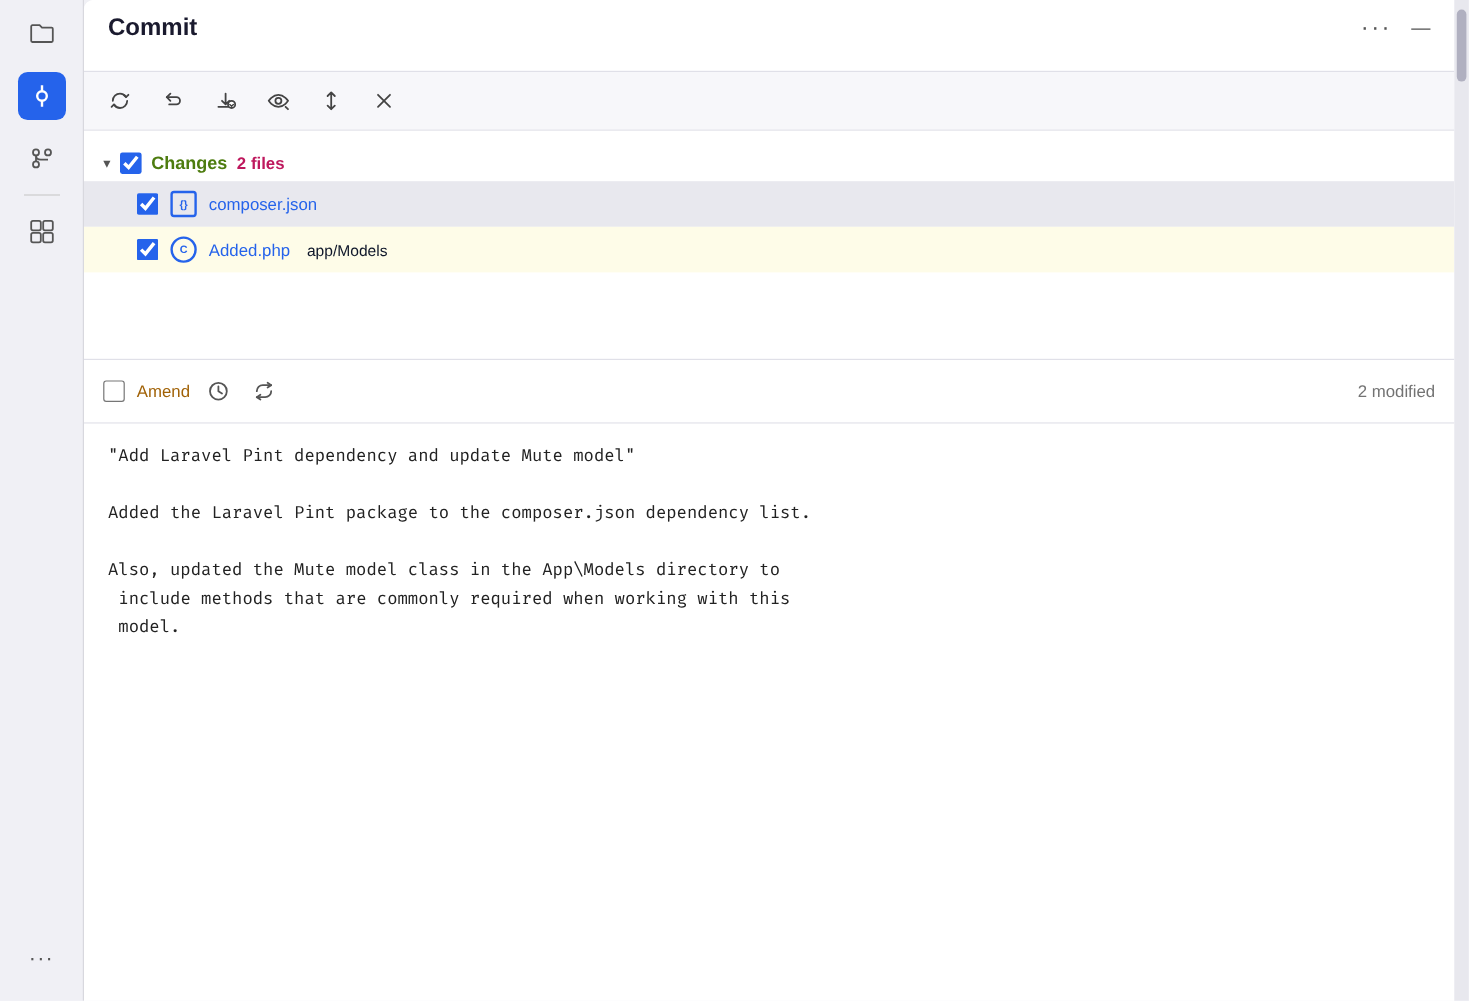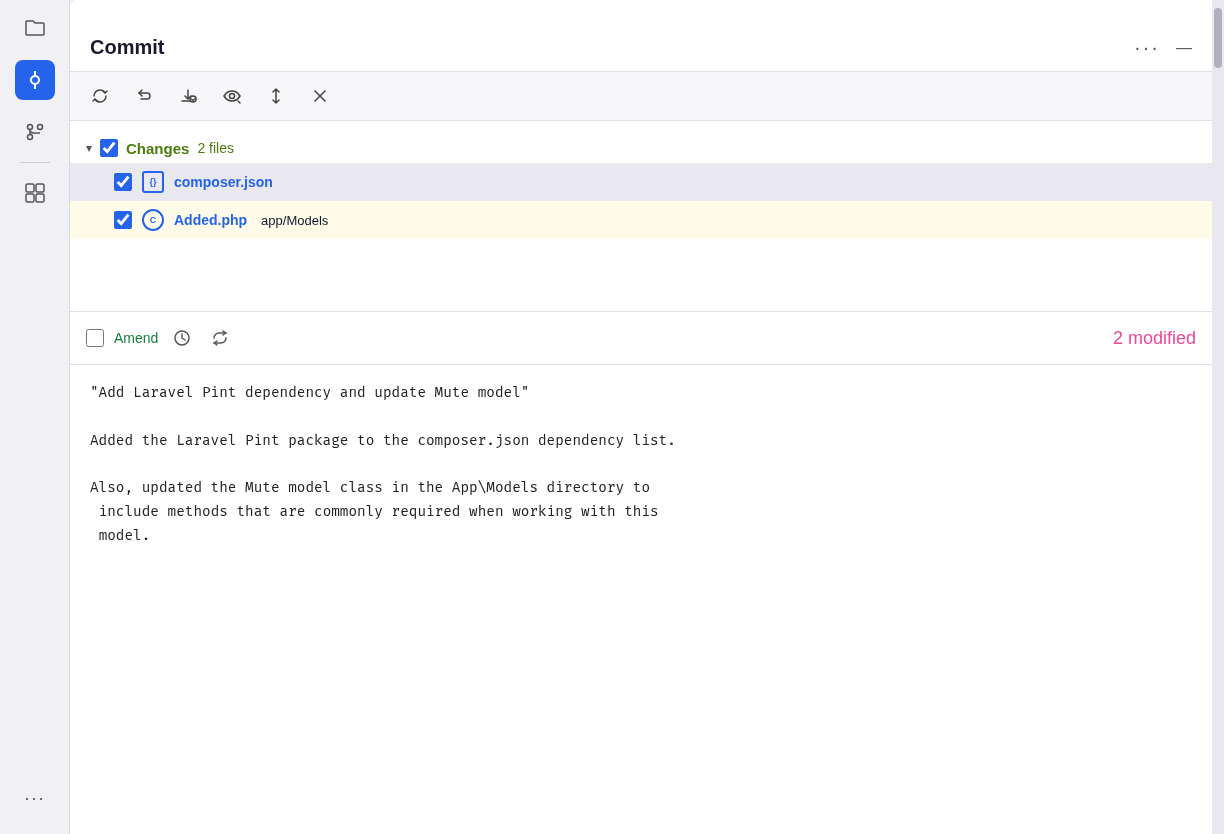--- a/index.html
+++ b/index.html
@@ -84,26 +84,26 @@
       flex-direction: column;
       background: white;
       border-radius: 8px 0 0 0;
       margin: 0;
       overflow: hidden;
     }
 
     
     .title-bar {
       display: flex;
-      align-items: flex-end;
+      align-items: flex-start;
       justify-content: space-between;
       padding: 12px 20px;
       border-bottom: 1px solid #e0e0e8;
       background: white;
-      height: 72px;
+      height: 60px;
     }
 
     .title-text {
       font-size: 20px;
       font-weight: 600;
       color: #1a1a2e;
     }
 
     .title-actions {
       display: flex;
@@ -174,22 +174,22 @@
     }
 
     .changes-label {
       font-weight: 700;
       font-size: 15px;
       color: #4d7c0f;
     }
 
     .changes-count {
       font-size: 14px;
-      color: #4d7c0f;
-      font-weight: 400;
+      color: #be185d;
+      font-weight: 700;
     }
 
     
     .file-item {
       display: flex;
       align-items: center;
       gap: 10px;
       padding: 8px 16px 8px 44px;
       cursor: pointer;
     }
@@ -234,21 +234,21 @@
       justify-content: center;
       font-size: 9px;
       font-weight: 700;
       color: #2563eb;
       flex-shrink: 0;
     }
 
     .file-name {
       font-size: 14px;
       color: #2563eb;
-      font-weight: 700;
+      font-weight: 400;
     }
 
     .file-path {
       font-size: 13px;
       color: #0f172a;
       margin-left: 4px;
     }
 
     
     .spacer {
@@ -267,37 +267,37 @@
     }
 
     .amend-checkbox {
       width: 18px;
       height: 18px;
       cursor: pointer;
     }
 
     .amend-label {
       font-size: 14px;
-      color: #15803d;
+      color: #a16207;
     }
 
     .amend-icon {
       width: 28px;
       height: 28px;
       display: flex;
       align-items: center;
       justify-content: center;
       cursor: pointer;
       color: #555;
     }
 
     .modified-badge {
       margin-left: auto;
-      font-size: 18px;
-      color: #ec4899;
+      font-size: 14px;
+      color: #737373;
       font-weight: 500;
     }
 
     
     .commit-message-area {
       flex: 1;
       background: white;
       border-top: 1px solid #e0e0e8;
       padding: 0;
       overflow: hidden;

